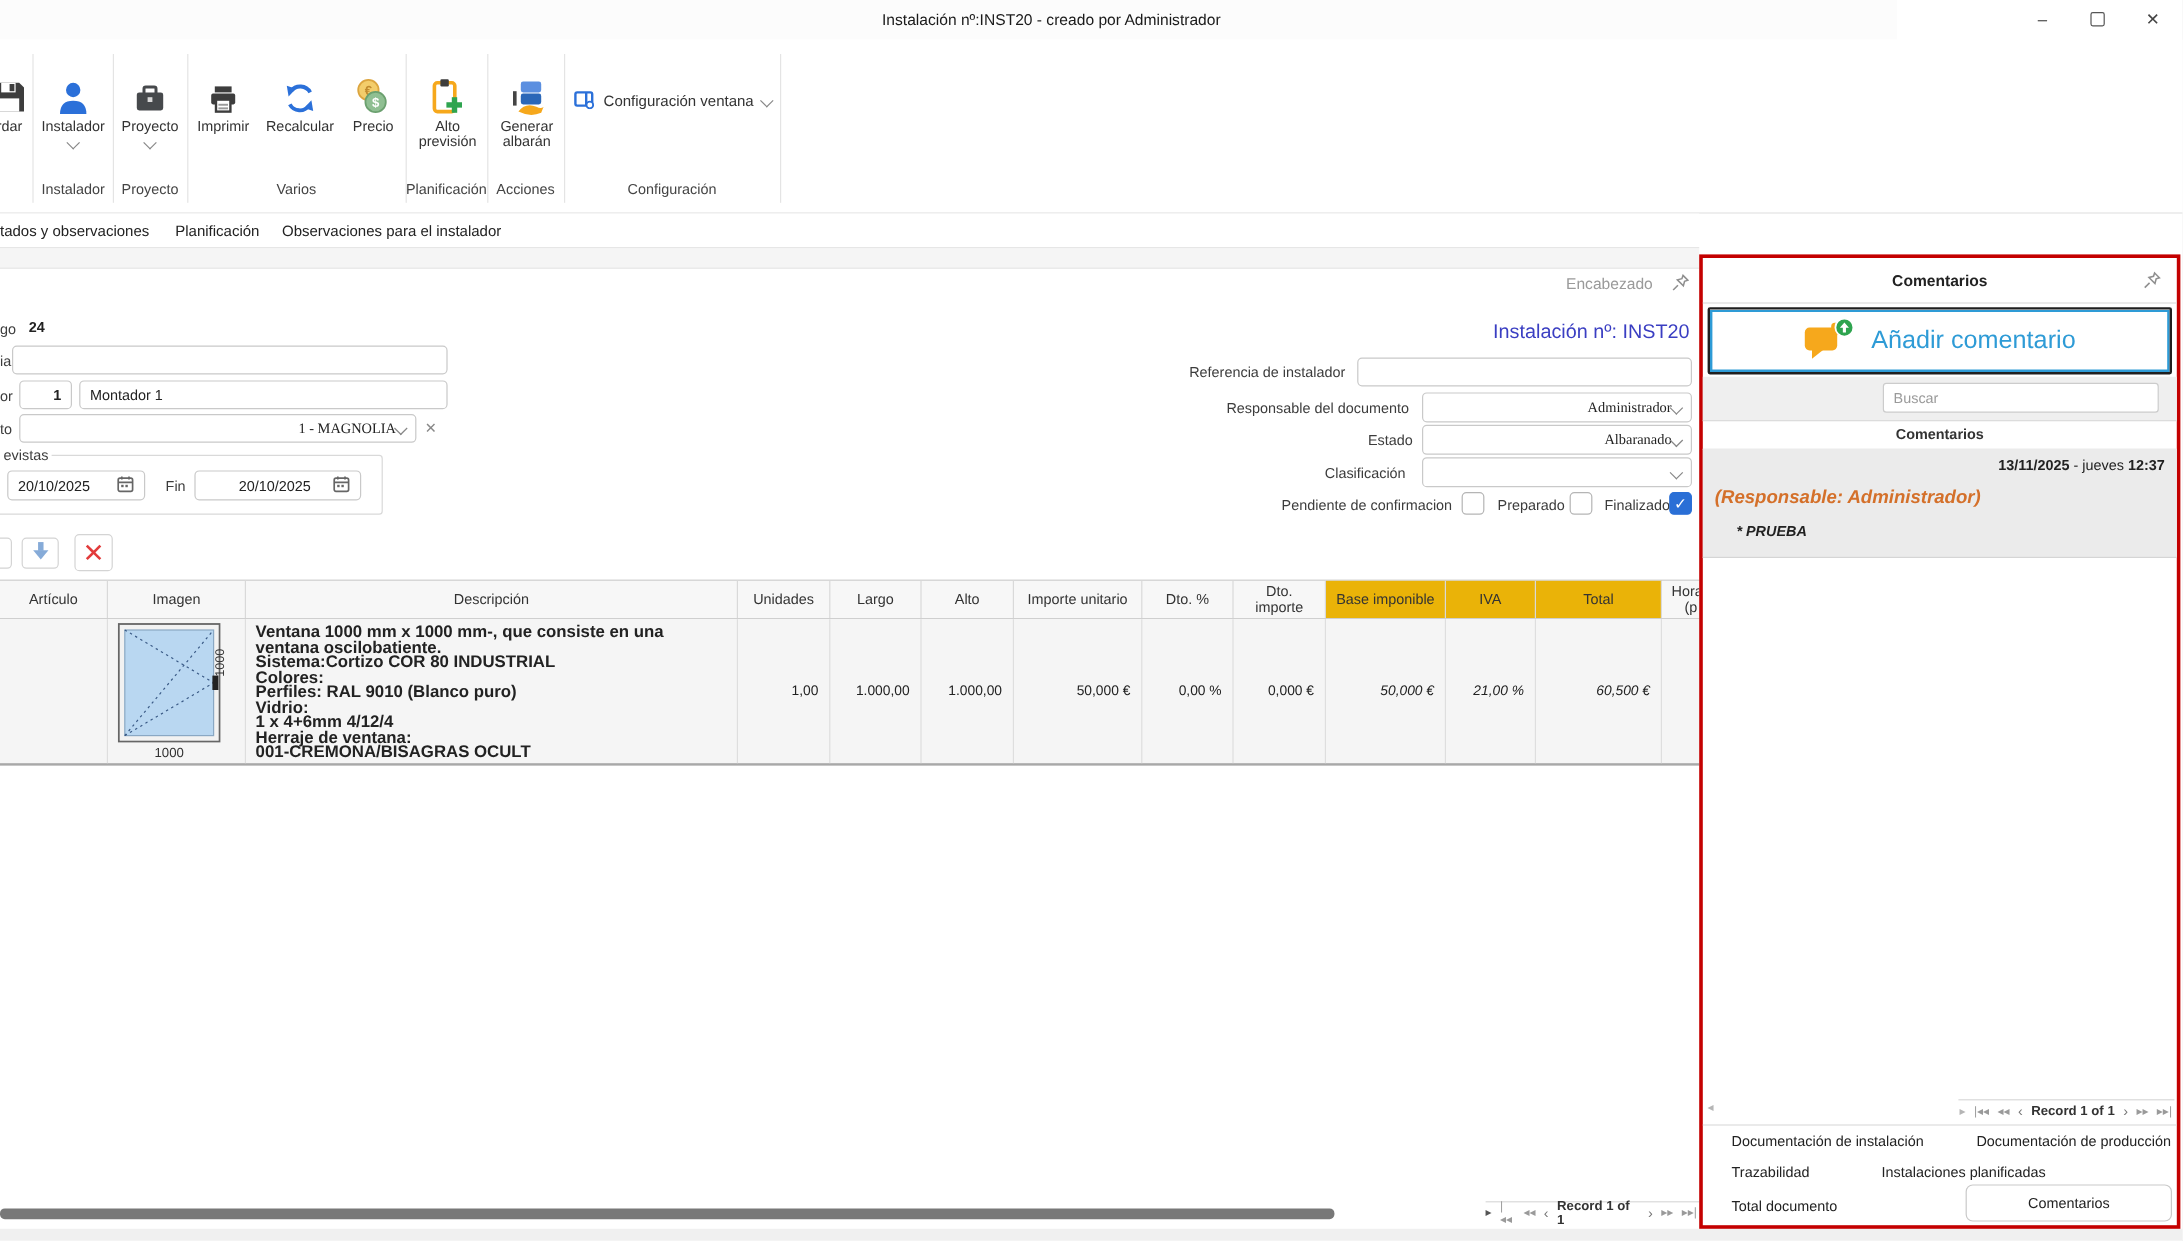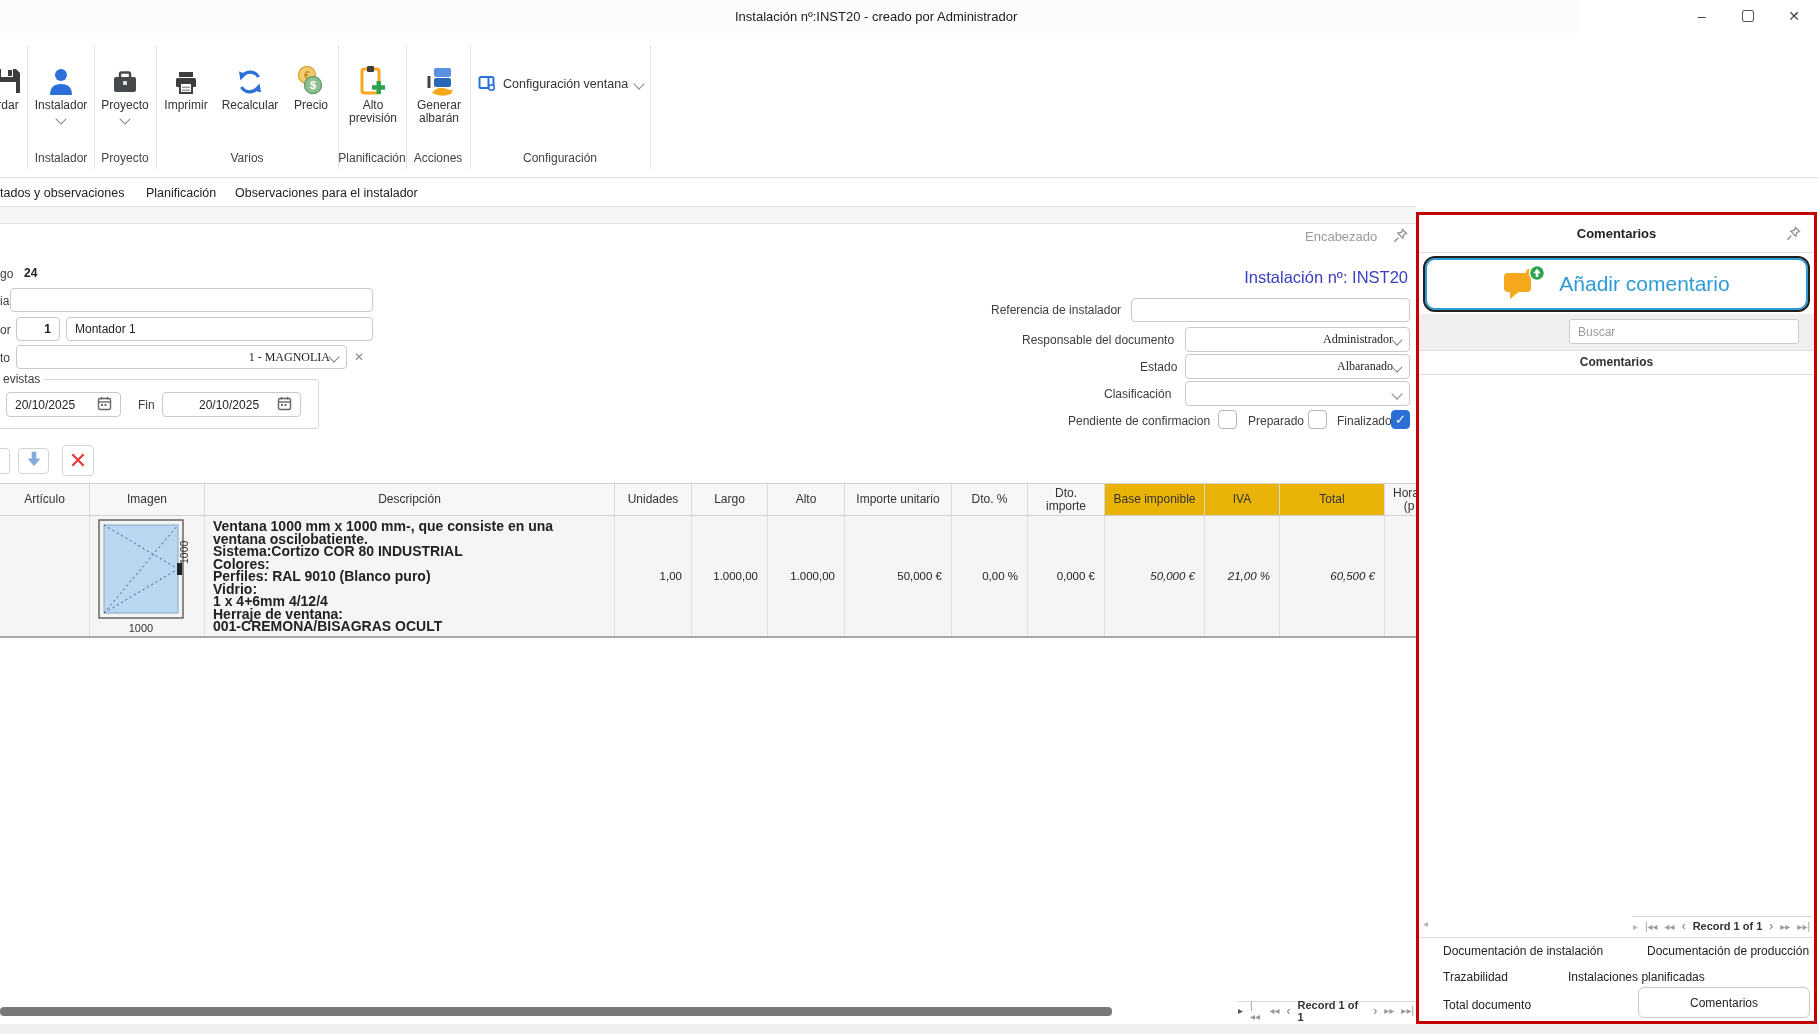--- a/index.html
+++ b/index.html
@@ -63,21 +63,21 @@
   .navrow .rec{font-size:11px;font-weight:bold;color:#333;}
   .navrow .pn{color:#777;font-size:12px;}
   #hthumb{left:0;top:1007px;width:1112px;height:9px;background:#787878;border-radius:4px;}
   #bottomstrip{left:0;top:1024px;width:1819px;height:10px;background:#f0f0f0;}
   
   #panel{left:1416px;top:212px;width:401px;height:812px;border:3px solid #c40000;background:#fff;
          box-sizing:border-box;}
   .prel{position:absolute;}
   #p-title-row{left:0;top:0;width:395px;height:37px;border-bottom:1px solid #dcdcdc;display:flex;
          align-items:center;justify-content:center;font-size:13px;font-weight:bold;color:#222;}
-  #p-add{left:4px;top:41px;width:387px;height:56px;border:2px solid #1f1f1f;border-radius:12px;
+  #p-add{left:4px;top:41px;width:387px;height:56px;border:2px solid #1f1f1f;border-radius:2px;
          box-shadow:inset 0 0 0 2px #2e9bd6;background:#fff;display:flex;align-items:center;
          justify-content:center;gap:12px;box-sizing:border-box;}
   #p-add .addlbl{font-size:21px;color:#2e9bd6;}
   #p-search-row{left:0;top:99px;width:395px;height:36px;background:#efefef;border-bottom:1px solid #dcdcdc;}
   #p-search{left:150px;top:5px;width:230px;height:25px;background:#fff;border:1px solid #ccc;
          border-radius:3px;font-size:12px;color:#9a9a9a;display:flex;align-items:center;
          padding:0 8px;box-sizing:border-box;}
   #p-listhdr{left:0;top:135px;width:395px;height:24px;border-bottom:1px solid #dcdcdc;display:flex;
          align-items:center;justify-content:center;font-size:12px;font-weight:bold;color:#333;}
   #p-comment{left:0;top:159px;width:395px;height:90px;background:#ebebeb;border-bottom:1px solid #d5d5d5;}
@@ -437,20 +437,25 @@
     <div class="prel" id="p-search-row">
       <div class="prel" id="p-search">
         <span>Buscar</span>
       </div>
     </div>
 
     <div class="prel" id="p-listhdr">
       <span>Comentarios</span>
     </div>
 
+    <div class="prel" id="p-comment">
+      <span class="prel nowrap" id="p-c-date"><b>13/11/2025</b><span> - jueves </span><b>12:37</b></span>
+      <span class="prel nowrap" id="p-c-author">(Responsable: Administrador)</span>
+      <span class="prel nowrap" id="p-c-body">* PRUEBA</span>
+    </div>
 
     <span class="prel" style="left:4px;top:703px;font-size:10px;color:#b5b5b5;">◂</span>
     <div class="navrow" style="left:213px;top:701px;width:180px;height:19px;border-top:1px solid #d9d9d9;justify-content:flex-end;padding-right:2px;box-sizing:border-box;">
       <span style="color:#b5b5b5;">▸</span>
       <span>|◂◂</span>
       <span>◂◂</span>
       <span class="pn">‹</span>
       <span class="rec">Record 1 of 1</span>
       <span class="pn">›</span>
       <span>▸▸</span>

